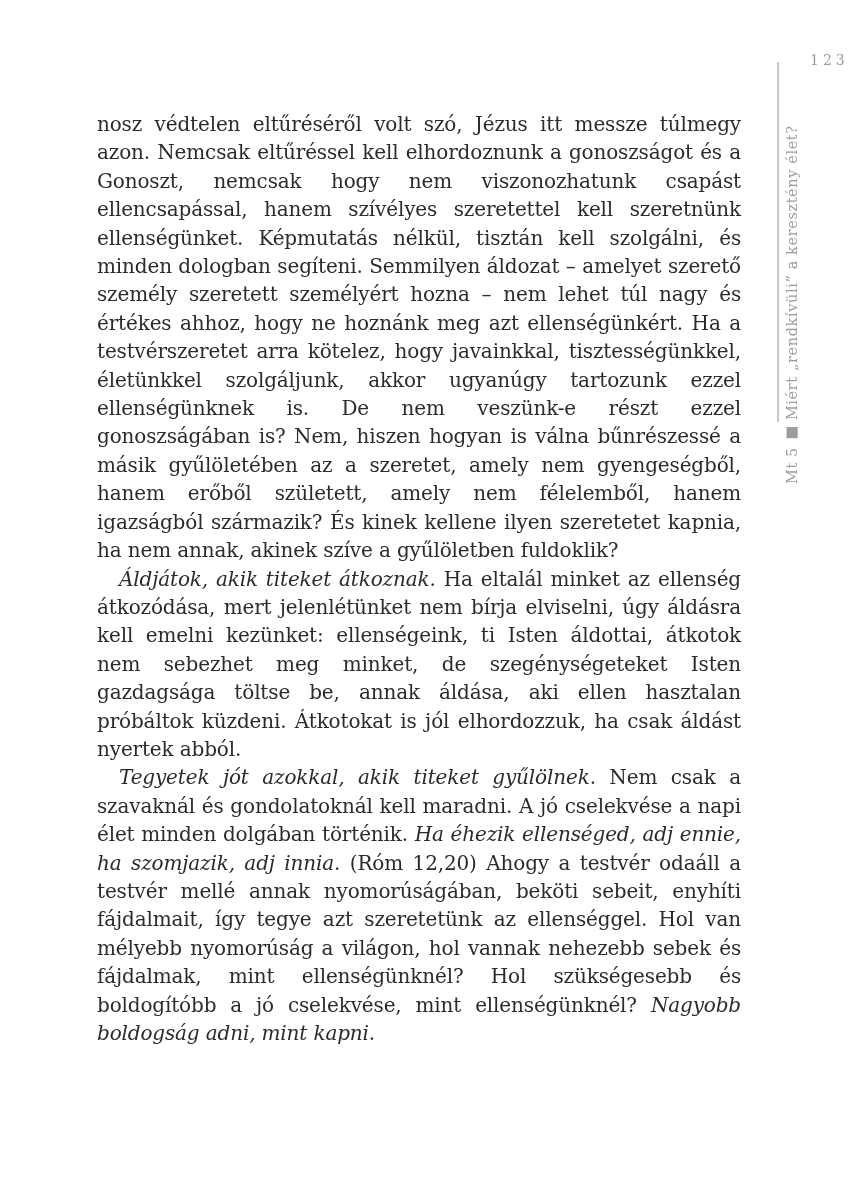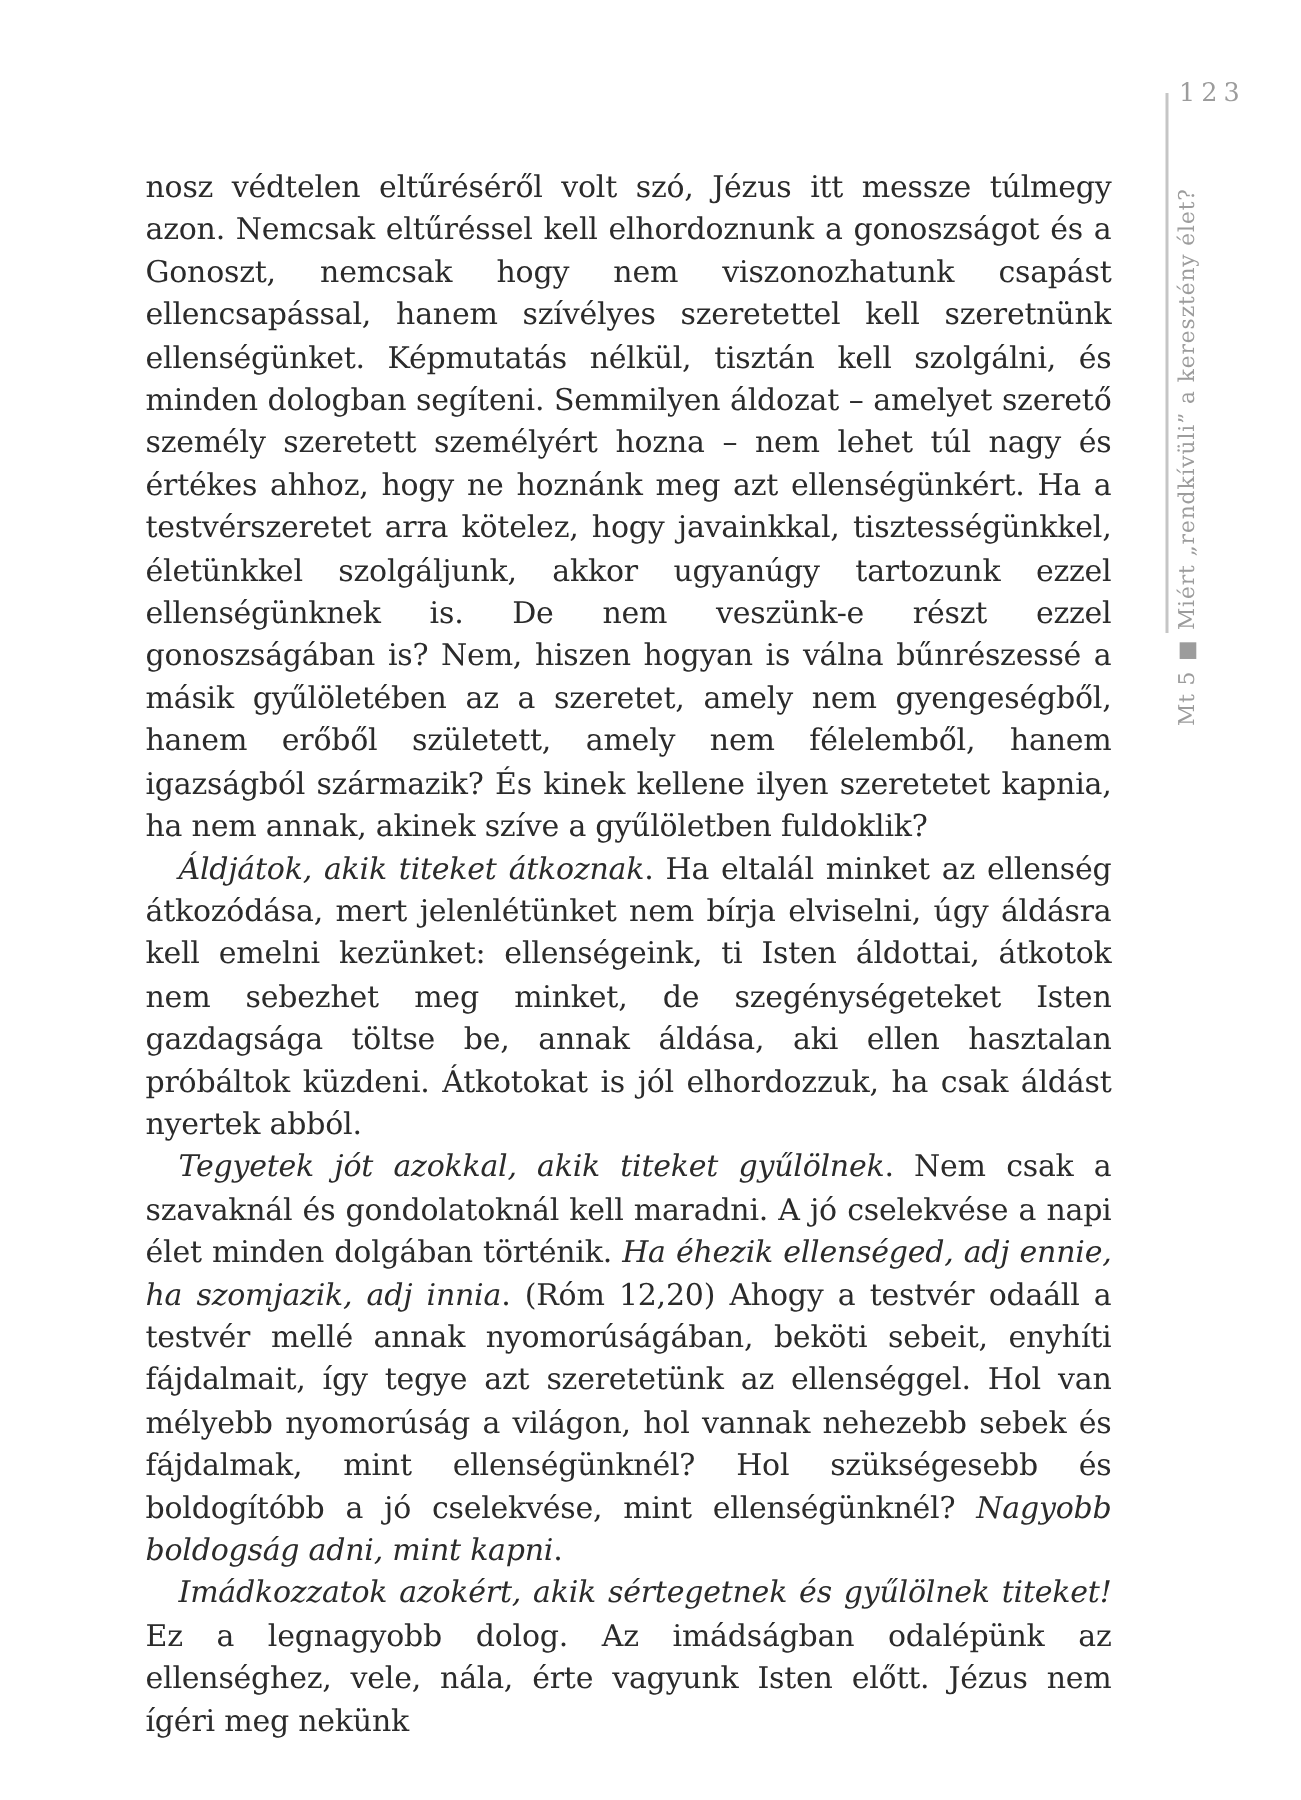--- a/index.html
+++ b/index.html
@@ -34,24 +34,24 @@
     text-indent: 22px;
   }
   .run-italic {
     font-style: italic;
   }
   .run-normal {
     font-style: normal;
   }
   .page-number {
     position: absolute;
-    left: 786px;
+    left: 810px;
     top: 52px;
     color: #9c9c9c;
-    font-size: 17px;
+    font-size: 14px;
     letter-spacing: 4px;
   }
   .margin-rule {
     position: absolute;
     left: 777px;
     top: 62px;
     width: 2px;
     height: 360px;
     background: #c5c5c5;
   }
@@ -72,15 +72,14 @@
 <body>
 
 <div class="page">
   <div class="page-number">123</div>
   <div class="margin-rule"></div>
   <div class="margin-note">Mt 5 ■ Miért „rendkívüli” a keresztény élet?</div>
   <main class="text-block">
       <p class="para"><span class="run-normal">nosz védtelen eltűréséről volt szó, Jézus itt messze túlmegy azon. Nemcsak eltűréssel kell elhordoznunk a gonoszságot és a Gonoszt, nemcsak hogy nem viszonozhatunk csapást ellencsapással, hanem szívélyes szeretettel kell szeretnünk ellenségünket. Képmutatás nélkül, tisztán kell szolgálni, és minden dologban segíteni. Semmilyen áldozat – amelyet szerető személy szeretett személyért hozna – nem lehet túl nagy és értékes ahhoz, hogy ne hoznánk meg azt ellenségünkért. Ha a testvérszeretet arra kötelez, hogy javainkkal, tisztességünkkel, életünkkel szolgáljunk, akkor ugyanúgy tartozunk ezzel ellenségünknek is. De nem veszünk-e részt ezzel gonoszságában is? Nem, hiszen hogyan is válna bűnrészessé a másik gyűlöletében az a szeretet, amely nem gyengeségből, hanem erőből született, amely nem félelemből, hanem igazságból származik? És kinek kellene ilyen szeretetet kapnia, ha nem annak, akinek szíve a gyűlöletben fuldoklik?</span></p>
       <p class="para indent"><span class="run-italic">Áldjátok, akik titeket átkoznak</span><span class="run-normal">. Ha eltalál minket az ellenség átkozódása, mert jelenlétünket nem bírja elviselni, úgy áldásra kell emelni kezünket: ellenségeink, ti Isten áldottai, átkotok nem sebezhet meg minket, de szegénységeteket Isten gazdagsága töltse be, annak áldása, aki ellen hasztalan próbáltok küzdeni. Átkotokat is jól elhordozzuk, ha csak áldást nyertek abból.</span></p>
       <p class="para indent"><span class="run-italic">Tegyetek jót azokkal, akik titeket gyűlölnek</span><span class="run-normal">. Nem csak a szavaknál és gondolatoknál kell maradni. A jó cselekvése a napi élet minden dolgában történik. </span><span class="run-italic">Ha éhezik ellenséged, adj ennie, ha szomjazik, adj innia</span><span class="run-normal">. (Róm 12,20) Ahogy a testvér odaáll a testvér mellé annak nyomorúságában, beköti sebeit, enyhíti fájdalmait, így tegye azt szeretetünk az ellenséggel. Hol van mélyebb nyomorúság a világon, hol vannak nehezebb sebek és fájdalmak, mint ellenségünknél? Hol szükségesebb és boldogítóbb a jó cselekvése, mint ellenségünknél? </span><span class="run-italic">Nagyobb boldogság adni, mint kapni</span><span class="run-normal">.</span></p>
-      <p class="para indent"><span class="run-italic">Imádkozzatok azokért, akik sértegetnek és gyűlölnek titeket!</span><span class="run-normal"> Ez a legnagyobb dolog. Az imádságban odalépünk az ellenséghez, vele, nála, érte vagyunk Isten előtt. Jézus nem ígéri meg nekünk</span></p>
     </main>
 </div>
 
 </body></html>

